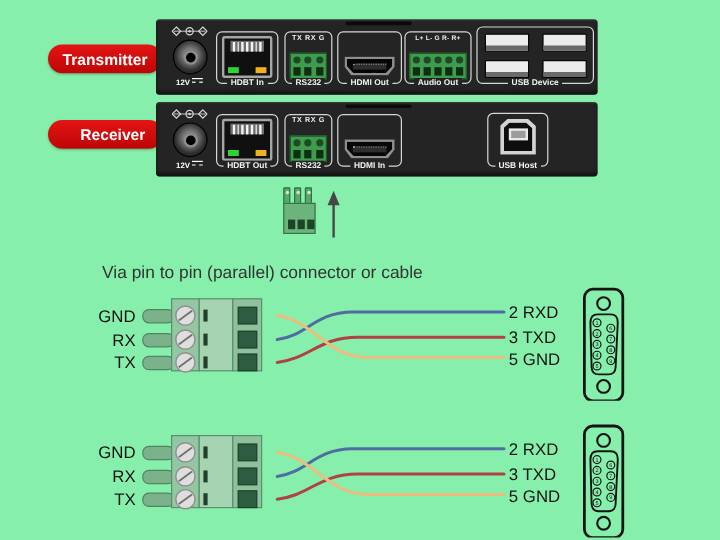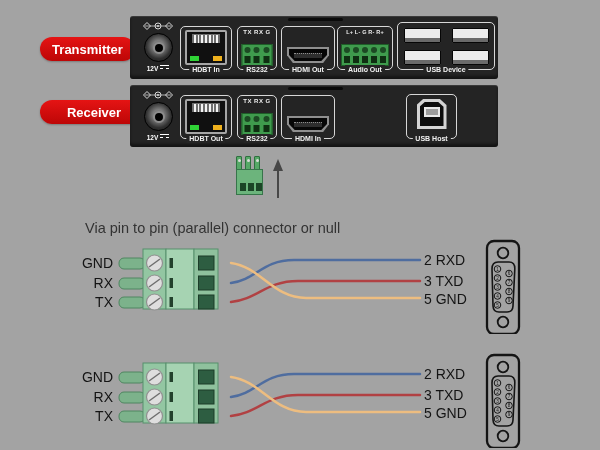--- a/index.html
+++ b/index.html
@@ -1,24 +1,24 @@
 <!DOCTYPE html>
 <html><head>
 <meta charset="utf-8">
 <style>
   html,body{margin:0;padding:0;}
-  .stage{position:relative;width:600px;height:450px;background:#a3a3a3;overflow:hidden;
+  .stage{position:relative;width:600px;height:450px;background:#86efac;overflow:hidden;
          font-family:"Liberation Sans",sans-serif;}
 
   
   .badge{position:absolute;height:24px;border-radius:13px;background:linear-gradient(#e51414,#bd0606);
          color:#fff;font-size:13px;font-weight:bold;display:flex;align-items:center;justify-content:center;
          box-shadow:0 1px 2px rgba(0,0,0,.25);}
   #badge-tx{left:40px;top:37px;width:95px;}
-  #badge-rx{left:40px;top:100px;width:108px;}
+  #badge-rx{left:40px;top:100px;width:84px;padding-left:12px;}
 
   
   .device{position:absolute;left:130px;width:368px;height:63px;background:#242424;border-radius:3px;
           box-shadow:inset 0 1px 0 rgba(255,255,255,.10), inset 0 -3px 3px rgba(0,0,0,.45);}
   #dev-tx{top:16px;}
   #dev-rx{top:85px;height:62px;}
   .notch{position:absolute;top:2px;left:158px;width:55px;height:3px;background:#0b0b0b;border-radius:2px;}
 
   .pbox{position:absolute;border:1px solid rgba(255,255,255,.82);border-radius:5px;}
   .plabel{position:absolute;bottom:-5px;left:50%;transform:translateX(-50%);background:#242424;
@@ -256,21 +256,21 @@
         <i></i>
         <i></i>
       </div>
     <svg width="16" height="42" viewBox="0 0 16 42" style="position:absolute;left:34px;top:2px;">
       <line x1="8" y1="40" x2="8" y2="9" stroke="#474747" stroke-width="2"></line>
       <path d="M8,1 L3,13 L13,13 Z" fill="#474747"></path>
     </svg>
   </div>
 
   <div class="diagram" id="dia1">
-    <div class="d-title">Via pin to pin (parallel) connector or null</div>
+    <div class="d-title">Via pin to pin (parallel) connector or cable</div>
     <svg class="d-svg" width="600" height="96" viewBox="0 0 600 96">
 
       <text class="pin-txt" x="113" y="30" text-anchor="end">GND</text>
       <text class="pin-txt" x="113" y="50" text-anchor="end">RX</text>
       <text class="pin-txt" x="113" y="69" text-anchor="end">TX</text>
 
       <g>
         <rect x="119" y="20" width="26" height="11" rx="5" fill="#7cb28b" stroke="#4e8660"></rect>
         <rect x="119" y="40" width="26" height="11" rx="5" fill="#7cb28b" stroke="#4e8660"></rect>
         <rect x="119" y="59" width="26" height="11" rx="5" fill="#7cb28b" stroke="#4e8660"></rect>

